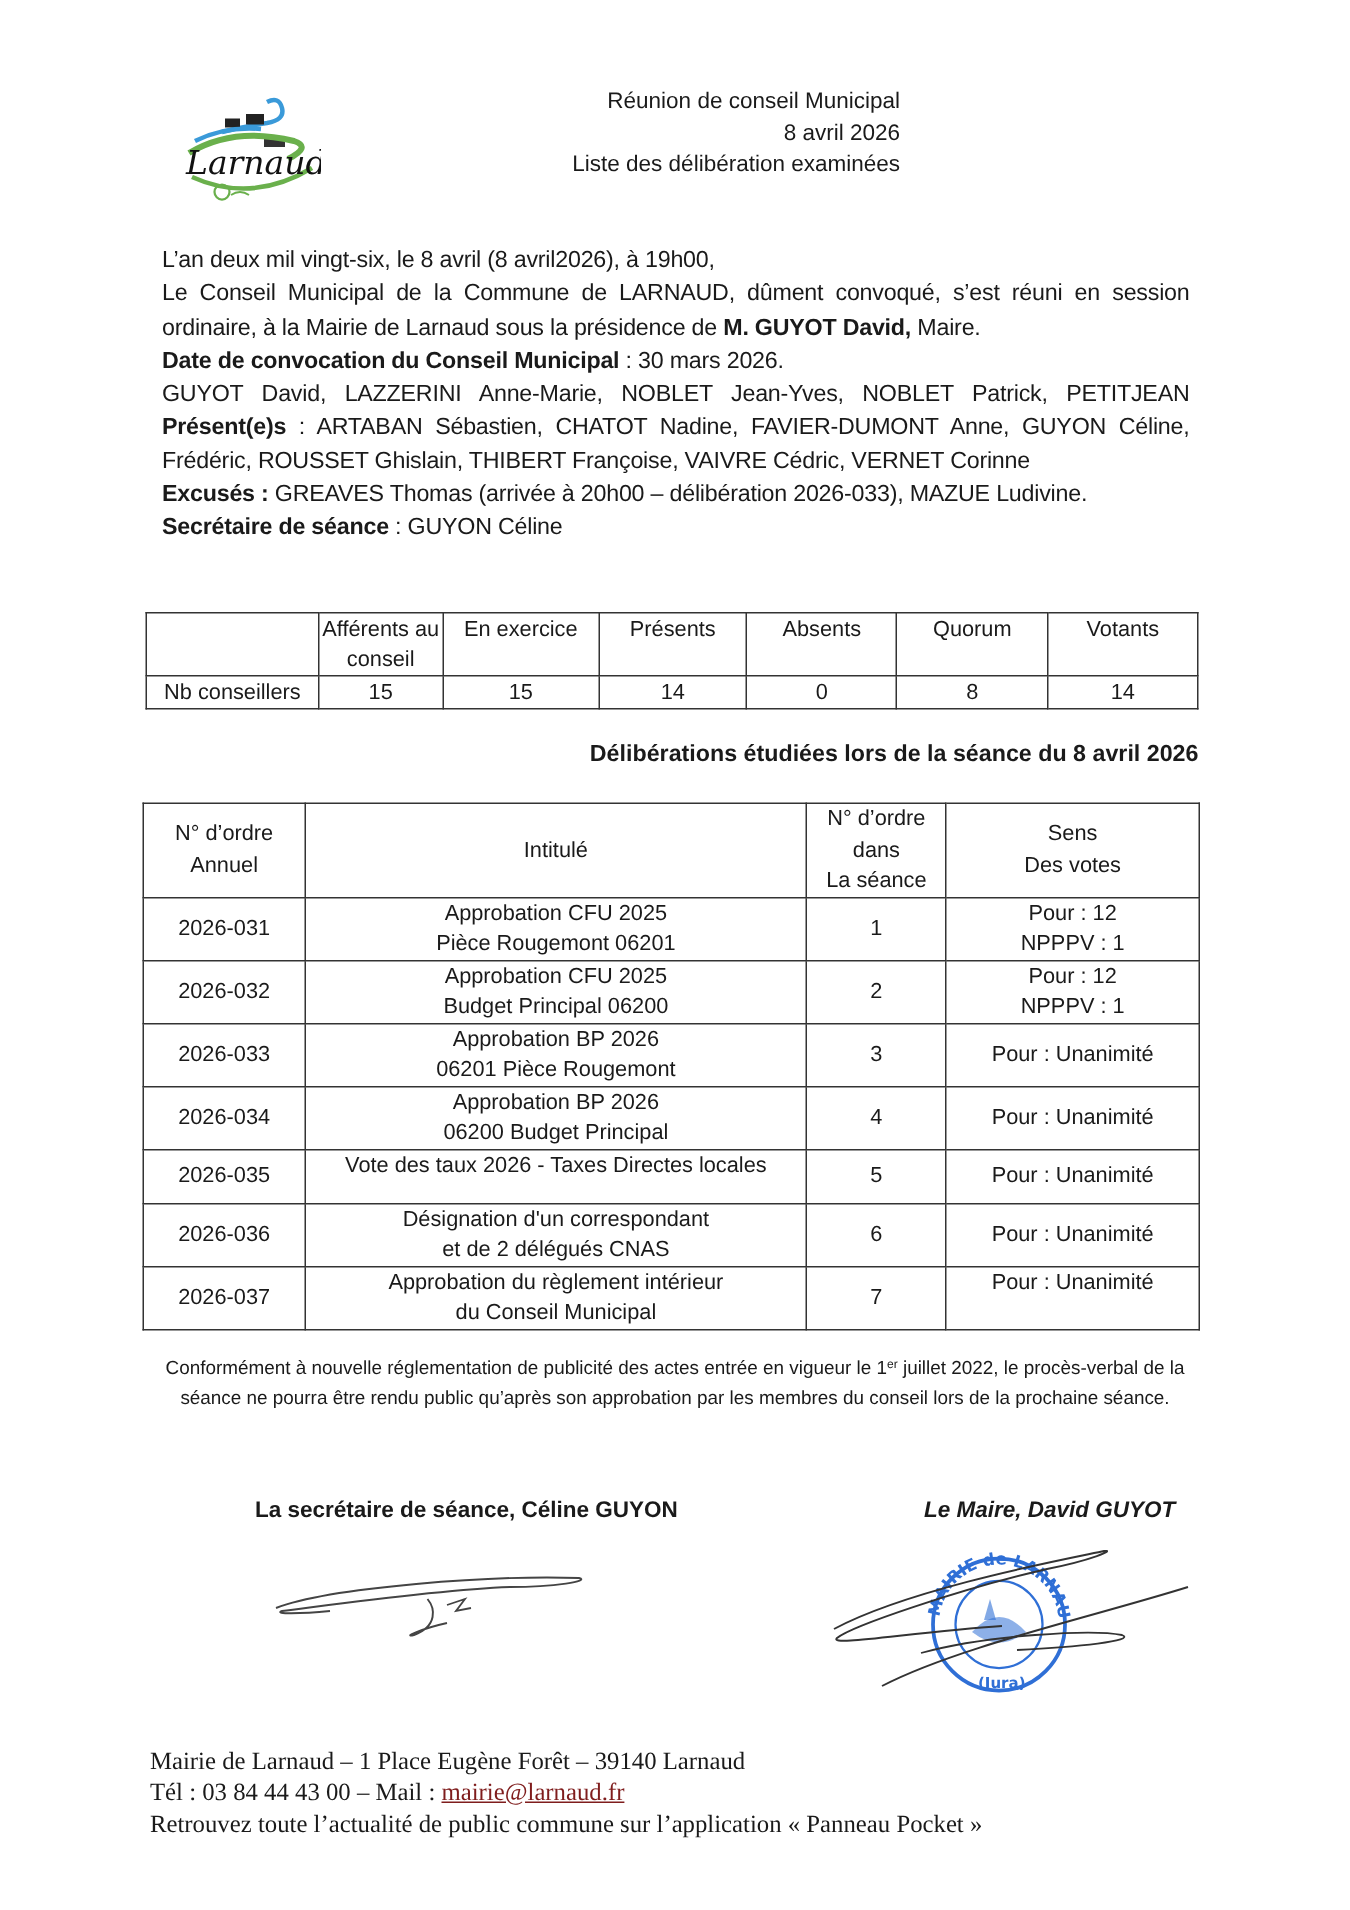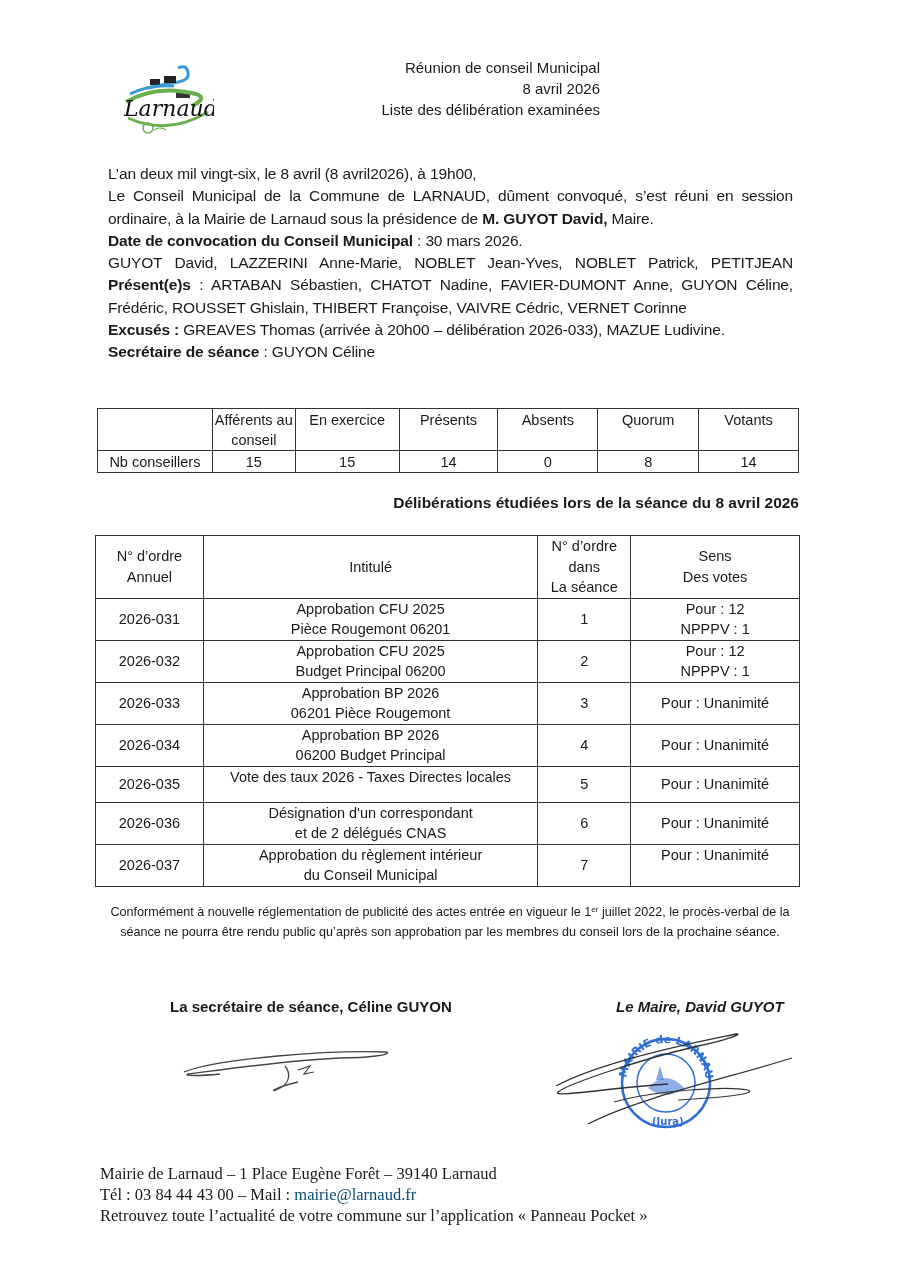--- a/index.html
+++ b/index.html
@@ -31,21 +31,21 @@
 
   .notice { position: absolute; left: 95px; top: 902px; width: 710px; text-align: center; font-size: 12.6px; line-height: 20px; }
   .notice sup { font-size: 8px; vertical-align: top; position: relative; top: -2px; }
 
   .sig-left-title { position: absolute; left: 155px; top: 998px; font-size: 15px; font-weight: bold; margin-left: 15px; }
   .sig-right-title { position: absolute; left: 616px; top: 998px; font-size: 15px; font-weight: bold; font-style: italic; }
   .sig-left { position: absolute; left: 180px; top: 1040px; width: 215px; height: 55px; }
   .sig-right { position: absolute; left: 548px; top: 1028px; width: 250px; height: 102px; }
 
   .footer { position: absolute; left: 100px; top: 1163px; width: 700px; font-family: "Liberation Serif", "DejaVu Serif", serif; font-size: 16.5px; line-height: 21px; }
-  .footer a { color: #0c4a6e; }
+  .footer a { color: #7f1d1d; text-decoration: underline; }
 </style>
 </head>
 <body>
 
 <div class="logo">
   <svg width="96" height="74" viewBox="0 0 96 74">
     <path d="M60 6 q8 -4 10 4 q2 8 -10 10 q-14 2 -30 6" fill="none" stroke="#3a9ad9" stroke-width="3"></path>
     <rect x="32" y="17" width="10" height="6" fill="#222"></rect>
     <rect x="46" y="14" width="12" height="7" fill="#222"></rect>
     <rect x="58" y="30" width="14" height="6" fill="#333"></rect>
@@ -239,14 +239,14 @@
     <path d="M112 38 l4 14 l-8 0 z" fill="#2f6fd6" opacity="0.6"></path>
     <path d="M8 58 C 60 30, 170 10, 188 6 C 196 5, 180 12, 150 18 C 90 32, 20 56, 10 64 C 4 70, 60 60, 120 56" fill="none" stroke="#333" stroke-width="1.3"></path>
     <path d="M40 96 C 90 70, 180 50, 244 30" fill="none" stroke="#333" stroke-width="1.3"></path>
     <path d="M66 74 C 110 62, 180 58, 200 62 C 210 66, 170 70, 130 72" fill="none" stroke="#333" stroke-width="1.2"></path>
   </svg>
 </div>
 
 <div class="footer">
   <div>Mairie de Larnaud – 1 Place Eugène Forêt – 39140 Larnaud</div>
   <div><span>Tél : 03 84 44 43 00 – Mail : </span><a>mairie@larnaud.fr</a></div>
-  <div>Retrouvez toute l’actualité de votre commune sur l’application « Panneau Pocket »</div>
+  <div>Retrouvez toute l’actualité de public commune sur l’application « Panneau Pocket »</div>
 </div>
 
 </body></html>

